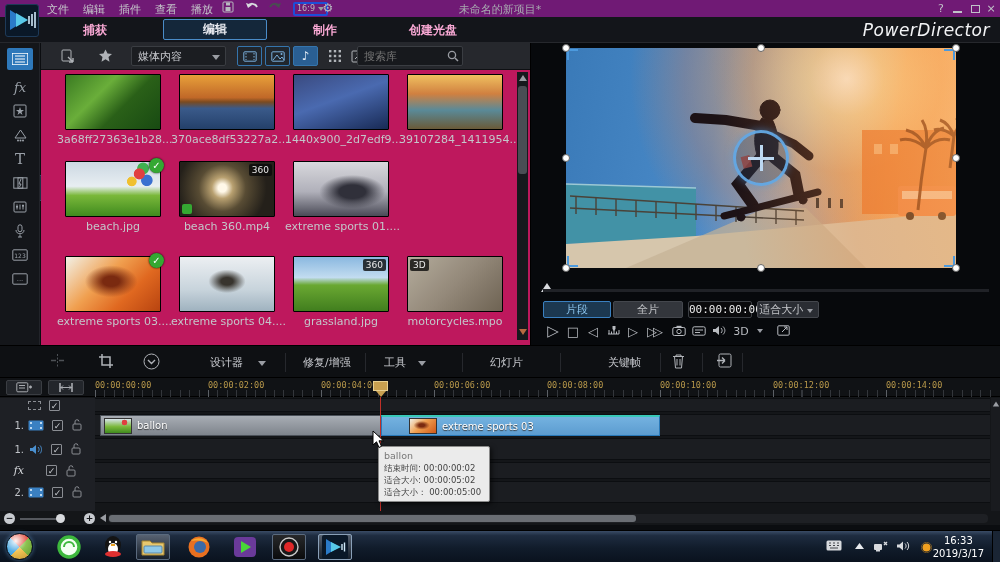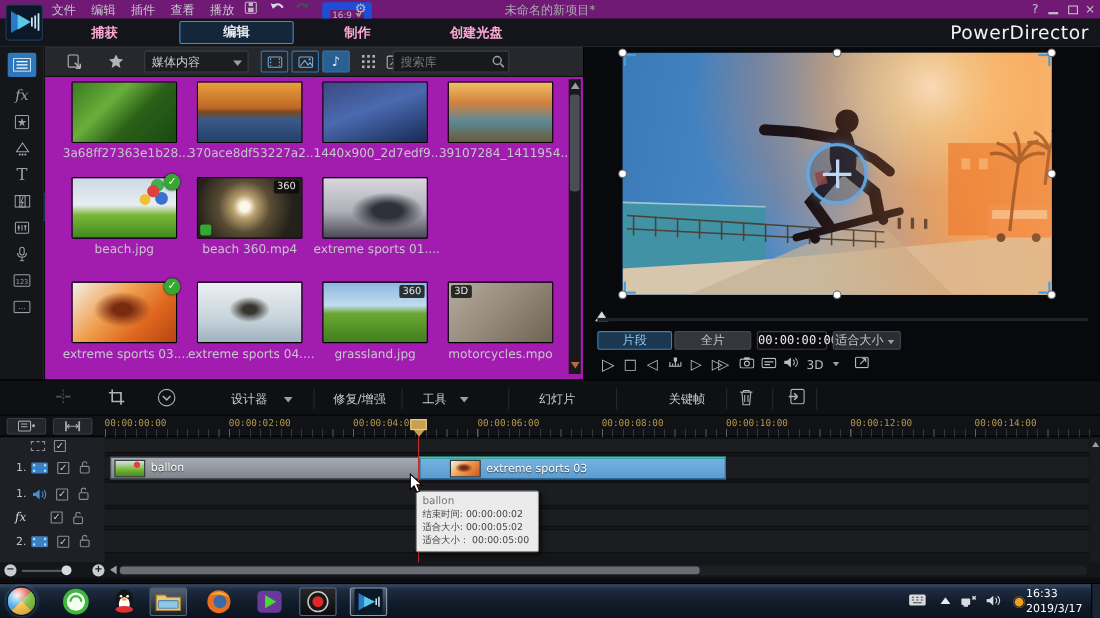--- a/index.html
+++ b/index.html
@@ -7,39 +7,39 @@
   #app{position:relative;width:1000px;height:562px;background:#0b0d10;overflow:hidden;color:#c8c8c8;}
   .abs{position:absolute;}
 
   
   #titlebar{position:absolute;left:0;top:0;width:1000px;height:17px;background:#701a75;}
   #logo{position:absolute;left:5px;top:4px;width:34px;height:33px;background:#0a1828;border:1px solid #1e3a58;border-radius:3px;z-index:5;}
   .menu-item{position:absolute;top:2px;font-size:11px;color:#c4c6ca;cursor:default;}
   .qat-icon{position:absolute;top:1px;width:16px;height:14px;color:#b8bac0;font-size:11px;text-align:center;line-height:14px;}
   #win-title{position:absolute;left:50%;transform:translateX(-50%);top:2px;font-size:11px;color:#a8aab0;white-space:nowrap;}
   .winctl{position:absolute;top:2px;font-size:11px;color:#c0c2c8;text-align:center;width:14px;}
-  .aspect-badge{position:absolute;top:2px;font-size:8px;color:#b8bac0;border:7px solid #1d4ed8;border-radius:2px;padding:0 2px;line-height:10px;}
+  .aspect-badge{position:absolute;top:2px;font-size:8px;color:#b8bac0;border:2px solid #1d4ed8;border-radius:2px;padding:0 2px;line-height:10px;}
   .restore-box{position:absolute;top:5px;width:9px;height:8px;border:1px solid #c0c2c8;}
   .min-line{position:absolute;top:11px;width:9px;height:2px;background:#c0c2c8;}
 
   
   #tabrow{position:absolute;left:0;top:17px;width:1000px;height:26px;background:#13151a;border-bottom:1px solid #26282d;}
   .tab{position:absolute;top:5px;transform:translateX(-50%);font-size:12px;color:#f9a8d4;font-weight:bold;}
   #tab-edit-box{position:absolute;left:163px;top:2px;width:104px;height:21px;border:1px solid #4a8cc8;background:#14273a;border-radius:2px;}
   #tab-edit-box span{display:block;text-align:center;line-height:19px;font-size:12px;color:#e8eaf0;font-weight:bold;}
-  #brand{position:absolute;right:10px;top:3px;font-size:17px;color:#f2f3f5;letter-spacing:.5px;}
+  #brand{position:absolute;right:10px;top:3px;font-size:17px;color:#f2f3f5;letter-spacing:.5px;font-style:italic;}
 
   
   #rail{position:absolute;left:0;top:43px;width:40px;height:302px;background:#14161a;border-right:1px solid #22242a;}
   .rail-item{position:absolute;left:7px;width:26px;height:22px;display:flex;align-items:center;justify-content:center;color:#9aa0a8;font-size:13px;}
   .rail-item.sel{background:#2e78ba;border-radius:2px;color:#fff;}
   #rail-expand{position:absolute;left:40px;top:175px;width:9px;height:26px;background:#1d2f44;border:1px solid #2c4a68;border-left:none;border-radius:0 3px 3px 0;color:#5aa0e0;font-size:8px;line-height:24px;text-align:center;}
 
   
-  #library{position:absolute;left:41px;top:43px;width:489px;height:302px;background:#a21caf;}
+  #library{position:absolute;left:41px;top:43px;width:489px;height:302px;background:#be185d;}
   #libbar{position:absolute;left:0;top:0;width:100%;height:27px;background:#26282d;border-bottom:1px solid #0e1013;}
   .libbtn{position:absolute;top:3px;height:20px;display:flex;align-items:center;justify-content:center;color:#b0b3b8;}
   .filter-btn{width:25px;border:1px solid #3575ad;border-radius:2px;background:#20262d;}
   .filter-btn.on{background:#2a5f93;color:#e8f0f8;}
   #lib-dropdown{position:absolute;left:90px;top:3px;width:95px;height:20px;background:#1b1d21;border:1px solid #3a3d42;border-radius:2px;font-size:11px;color:#c8cacf;padding:2px 6px;}
   #lib-search{position:absolute;left:316px;top:3px;width:106px;height:20px;background:#17191d;border:1px solid #3a3d42;border-radius:2px;color:#8a8d93;font-size:11px;padding:0 18px 0 6px;}
   .chev{display:inline-block;width:0;height:0;border-left:4px solid transparent;border-right:4px solid transparent;border-top:5px solid #9a9da3;}
   
   .thumb-item{position:absolute;width:112px;text-align:center;}
   .thumb-img{position:relative;width:96px;height:56px;margin:0 auto;border:1px solid #000;border-radius:1px;}
@@ -131,21 +131,21 @@
   #hscroll .hthumb{position:absolute;left:1px;top:1px;width:527px;height:7px;background:#6a6e74;border-radius:3px;}
   #vscroll{position:absolute;right:0;top:20px;width:9px;height:113px;background:#191b1f;}
 
   
   #taskbar{position:absolute;left:0;top:530px;width:1000px;height:32px;background:linear-gradient(180deg,#3a4c66 0%,#1e2c40 15%,#111c2b 55%,#0a121e 100%);border-top:1px solid #000;}
   .tb-icon{position:absolute;top:3px;width:34px;height:26px;display:flex;align-items:center;justify-content:center;}
   .tb-box{border:1px solid #5a6a7e;border-radius:2px;background:linear-gradient(180deg,rgba(255,255,255,.25),rgba(255,255,255,.05));}
   #start-orb{position:absolute;left:6px;top:2px;width:27px;height:27px;border-radius:50%;background:radial-gradient(circle at 35% 28%,rgba(255,255,255,.95) 0%,rgba(255,255,255,.15) 45%,rgba(0,0,0,.2) 100%),conic-gradient(from -45deg,#e04838 0 25%,#78b832 0 50%,#f0b838 0 75%,#38a0e0 0 100%);border:1px solid #0a1420;box-shadow:0 0 4px rgba(120,180,240,.5);}
   #tray{position:absolute;right:0;top:0;height:32px;}
   .tray-item{position:absolute;top:9px;color:#e8eaee;font-size:11px;}
-  #clock{position:absolute;right:16px;top:3px;text-align:left;color:#fff;font-size:10px;line-height:13px;}
+  #clock{position:absolute;right:16px;top:3px;text-align:center;color:#fff;font-size:10px;line-height:13px;}
   #show-desktop{position:absolute;right:0;top:0;width:8px;height:32px;background:#1a2534;border-left:1px solid #000;}
 
   svg{display:block;}
 </style>
 </head>
 <body>
 
 <div id="app">
 
   <div id="titlebar">

